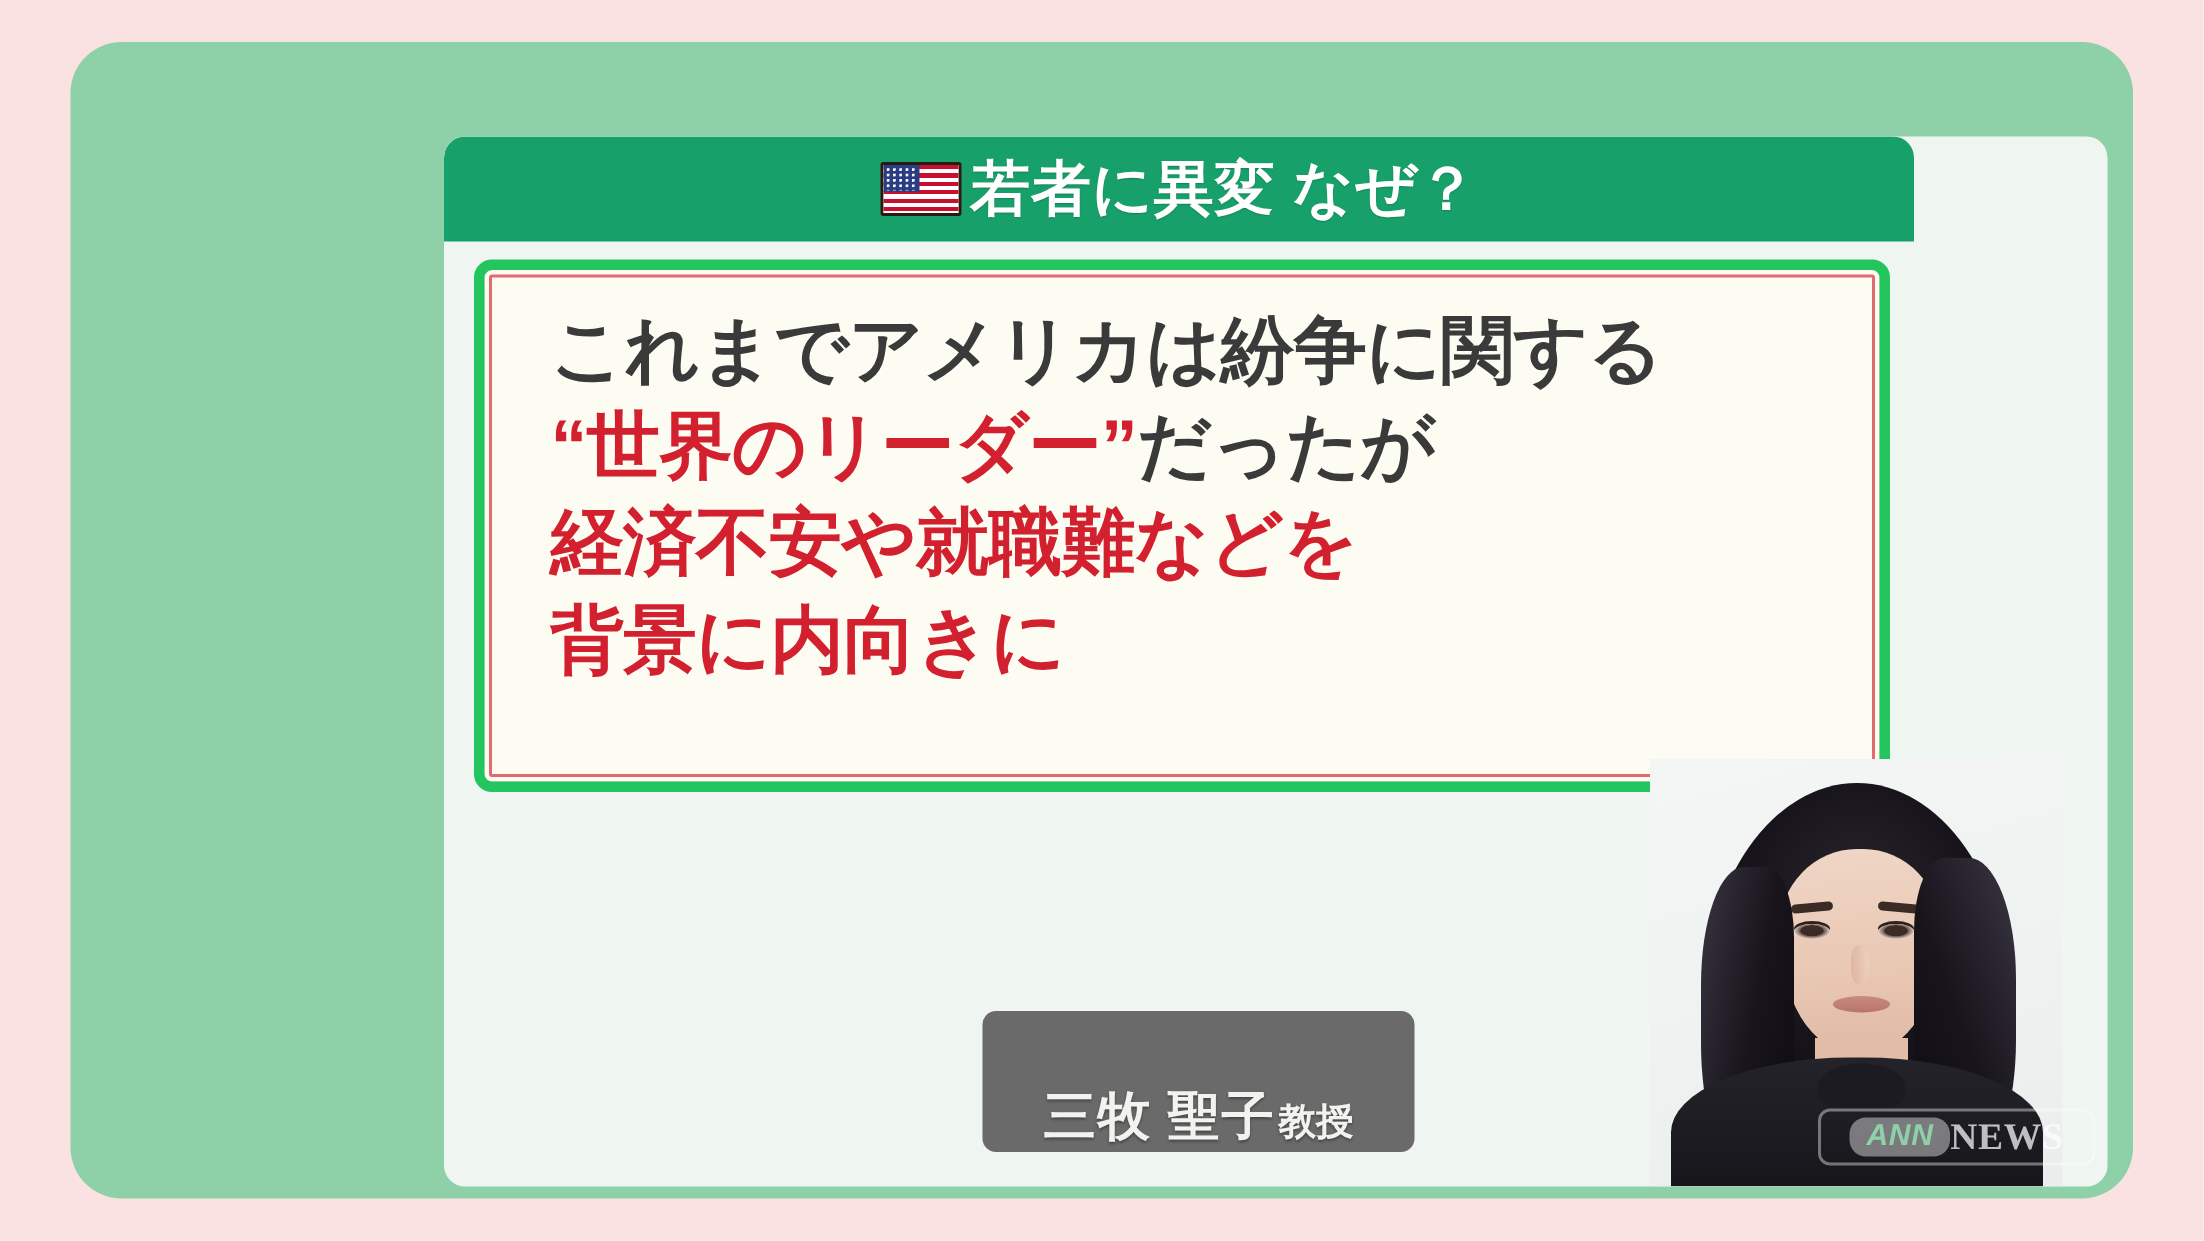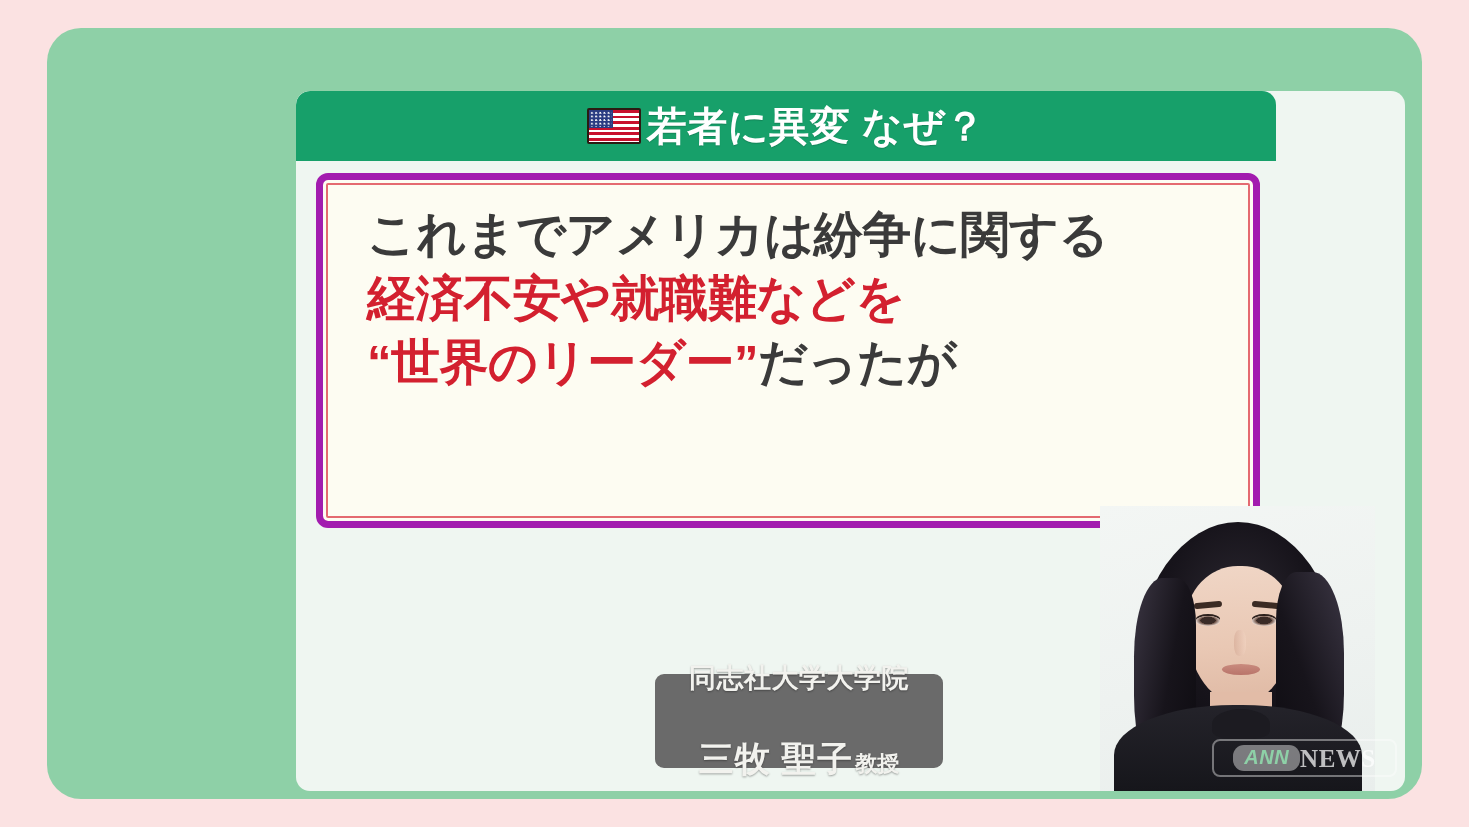--- a/index.html
+++ b/index.html
@@ -76,21 +76,21 @@
     line-height:1;
     text-shadow:0 1px 1px rgba(0,0,0,.18);
   }
 
   
   #speech-bubble{
     position:absolute;
     left:20px; top:82px;
     width:944px; height:355px;
     background:#fdfcf2;
-    border:7px solid #a21caf;
+    border:7px solid #22c55e;
     border-radius:12px;
     box-shadow:inset 0 0 0 3px #fdfcf2, inset 0 0 0 5px #e46a70;
   }
   #bubble-text{
     position:absolute;
     left:44px; top:22px;
     right:20px;
     font-size:49px;
     font-weight:bold;
     line-height:1.31;
@@ -217,21 +217,21 @@
     letter-spacing:0.5px;
     white-space:nowrap;
   }
   #name-row{
     display:flex; align-items:baseline; justify-content:center;
     line-height:1.05;
     white-space:nowrap;
     margin-top:48px;
   }
   #person-name{ font-size:35px; font-weight:bold; letter-spacing:1px; }
-  #person-title{ font-size:22px; font-weight:bold; margin-left:2px; }
+  #person-title{ font-size:25px; font-weight:bold; margin-left:2px; }
 
   
   #ann-news-logo{
     position:absolute;
     left:1212px; top:739px;
     width:185px; height:38px;
     border:2px solid rgba(255,255,255,.40);
     border-radius:8px;
     display:flex; align-items:center; justify-content:center;
     gap:0;
@@ -264,24 +264,25 @@
       <span id="flag-icon">
         <span class="stripes"></span>
         <span class="canton"></span>
       </span>
       <span id="header-title">若者に異変 なぜ？</span>
     </div>
 
     <div id="speech-bubble">
       <div id="bubble-text">
         <span class="line">これまでアメリカは紛争に関する</span>
-        <span class="line red">経済不安や就職難などを</span>
         <span class="line">
           <span class="red">“世界のリーダー”</span><span>だったが</span>
         </span>
+        <span class="line red">経済不安や就職難などを</span>
+        <span class="line red">背景に内向きに</span>
       </div>
     </div>
 
     <svg id="bubble-tail" viewBox="0 0 70 72" xmlns="http://www.w3.org/2000/svg">
       <path d="M2 4 L30 4 L30 40 L52 4 L68 4" fill="none" stroke="#d8404a" stroke-width="7" stroke-linejoin="miter"></path>
       <path d="M10 10 L36 10 L36 30 L48 10" fill="none" stroke="#e46a70" stroke-width="3"></path>
     </svg>
 
     <div id="portrait">
       <span class="photo-bg"></span>
@@ -294,21 +295,20 @@
       <span class="nose"></span>
       <span class="mouth"></span>
       <span class="neck"></span>
       <span class="hair-l"></span>
       <span class="hair-r"></span>
       <span class="body"></span>
       <span class="collar"></span>
     </div>
 
     <div id="name-plate">
-      <div id="affiliation">同志社大学大学院</div>
       <div id="name-row">
         <span id="person-name">三牧 聖子</span>
         <span id="person-title">教授</span>
       </div>
     </div>
 
   </div>
 
 </div>
 

